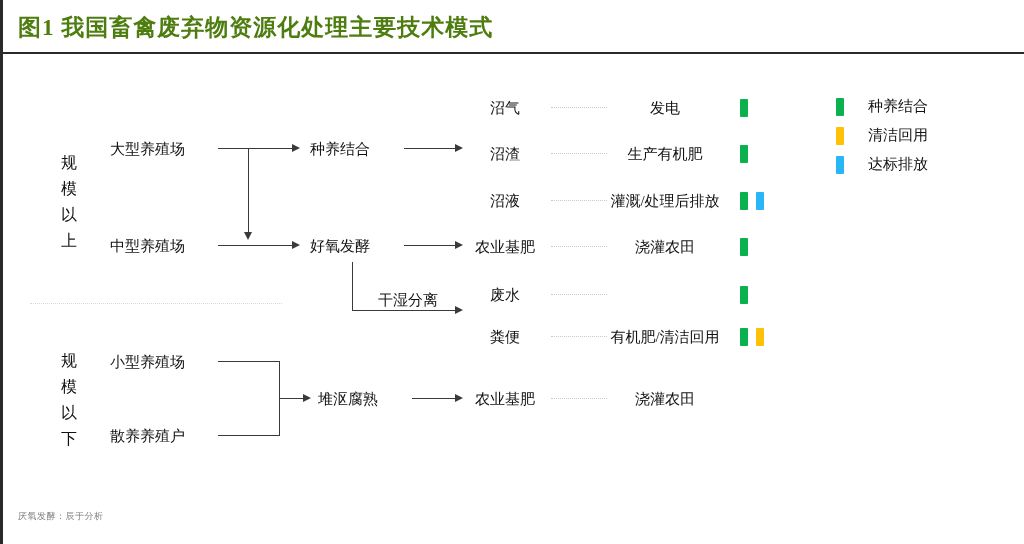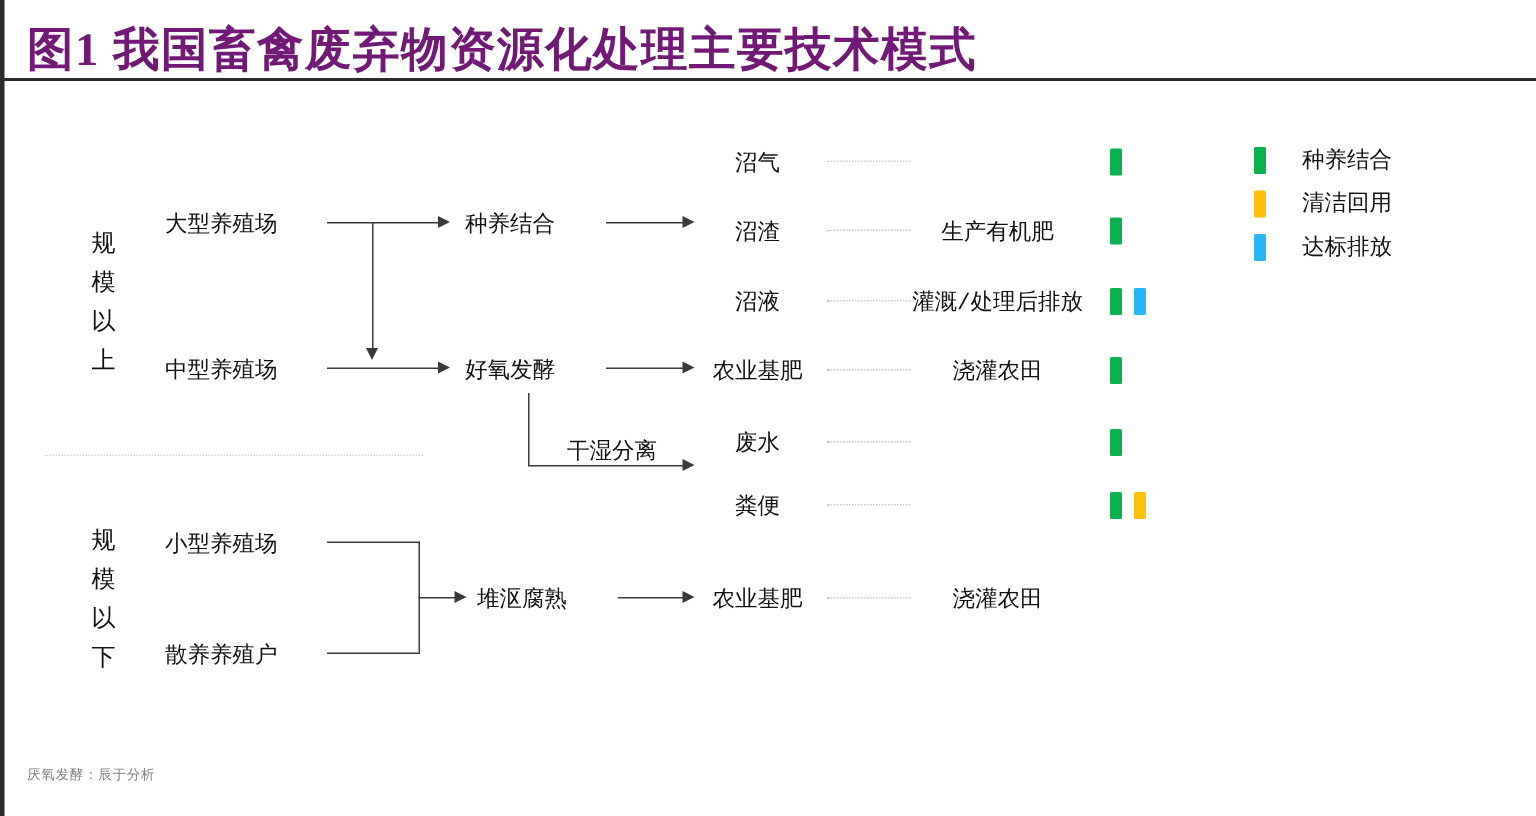--- a/index.html
+++ b/index.html
@@ -24,25 +24,25 @@
     left: 0;
     top: 0;
     width: 3px;
     height: 544px;
     background: #2a2a2a;
   }
   #fig-title {
     position: absolute;
     left: 18px;
     top: 12px;
-    font-size: 31px;
+    font-size: 23px;
     font-weight: bold;
     letter-spacing: 1px;
     white-space: nowrap;
-    color: #701a75;
+    color: #4d7c0f;
   }
   #title-rule {
     position: absolute;
     left: 0px;
     top: 52px;
     width: 1024px;
     height: 2px;
     background: #2a2a2a;
   }
   .vlabel {
@@ -57,21 +57,21 @@
   }
   .vlabel span { display: block; }
 
   .node {
     position: absolute;
     font-size: 15px;
     white-space: nowrap;
     color: #111111;
     font-weight: 500;
   }
-  .node-c { text-align: center; font-family: Liberation Mono, monospace; }
+  .node-c { text-align: center; }
 
   
   .hline {
     position: absolute;
     height: 0;
     border-top: 1.3px solid #3a3a3a;
   }
   .vline {
     position: absolute;
     width: 0;
@@ -212,23 +212,25 @@
   <div class="node node-c" style="left:458px; top:390px; width:94px;">农业基肥</div>
 
   <div class="dotline" style="left:551px; top:107px; width:56px;"></div>
   <div class="dotline" style="left:551px; top:153px; width:56px;"></div>
   <div class="dotline" style="left:551px; top:200px; width:56px;"></div>
   <div class="dotline" style="left:551px; top:246px; width:56px;"></div>
   <div class="dotline" style="left:551px; top:294px; width:56px;"></div>
   <div class="dotline" style="left:551px; top:336px; width:56px;"></div>
   <div class="dotline" style="left:551px; top:398px; width:56px;"></div>
 
+  <div class="node node-c" style="left:600px; top:99px; width:130px;">发电</div>
   <div class="node node-c" style="left:600px; top:192px; width:130px;">灌溉/处理后排放</div>
   <div class="node node-c" style="left:600px; top:145px; width:130px;">生产有机肥</div>
   <div class="node node-c" style="left:600px; top:238px; width:130px;">浇灌农田</div>
+  <div class="node node-c" style="left:600px; top:328px; width:130px;">有机肥/清洁回用</div>
   <div class="node node-c" style="left:600px; top:390px; width:130px;">浇灌农田</div>
 
   <div class="swatch" style="left: 740px; top: 99px; background: rgb(10, 177, 78);"></div>
   <div class="swatch" style="left: 740px; top: 145px; background: rgb(10, 177, 78);"></div>
   <div class="swatch" style="left: 740px; top: 192px; background: rgb(10, 177, 78);"></div>
   <div class="swatch" style="left: 756px; top: 192px; background: rgb(41, 182, 246);"></div>
   <div class="swatch" style="left: 740px; top: 238px; background: rgb(10, 177, 78);"></div>
   <div class="swatch" style="left: 740px; top: 286px; background: rgb(10, 177, 78);"></div>
   <div class="swatch" style="left: 740px; top: 328px; background: rgb(10, 177, 78);"></div>
   <div class="swatch" style="left: 756px; top: 328px; background: rgb(255, 193, 7);"></div>

